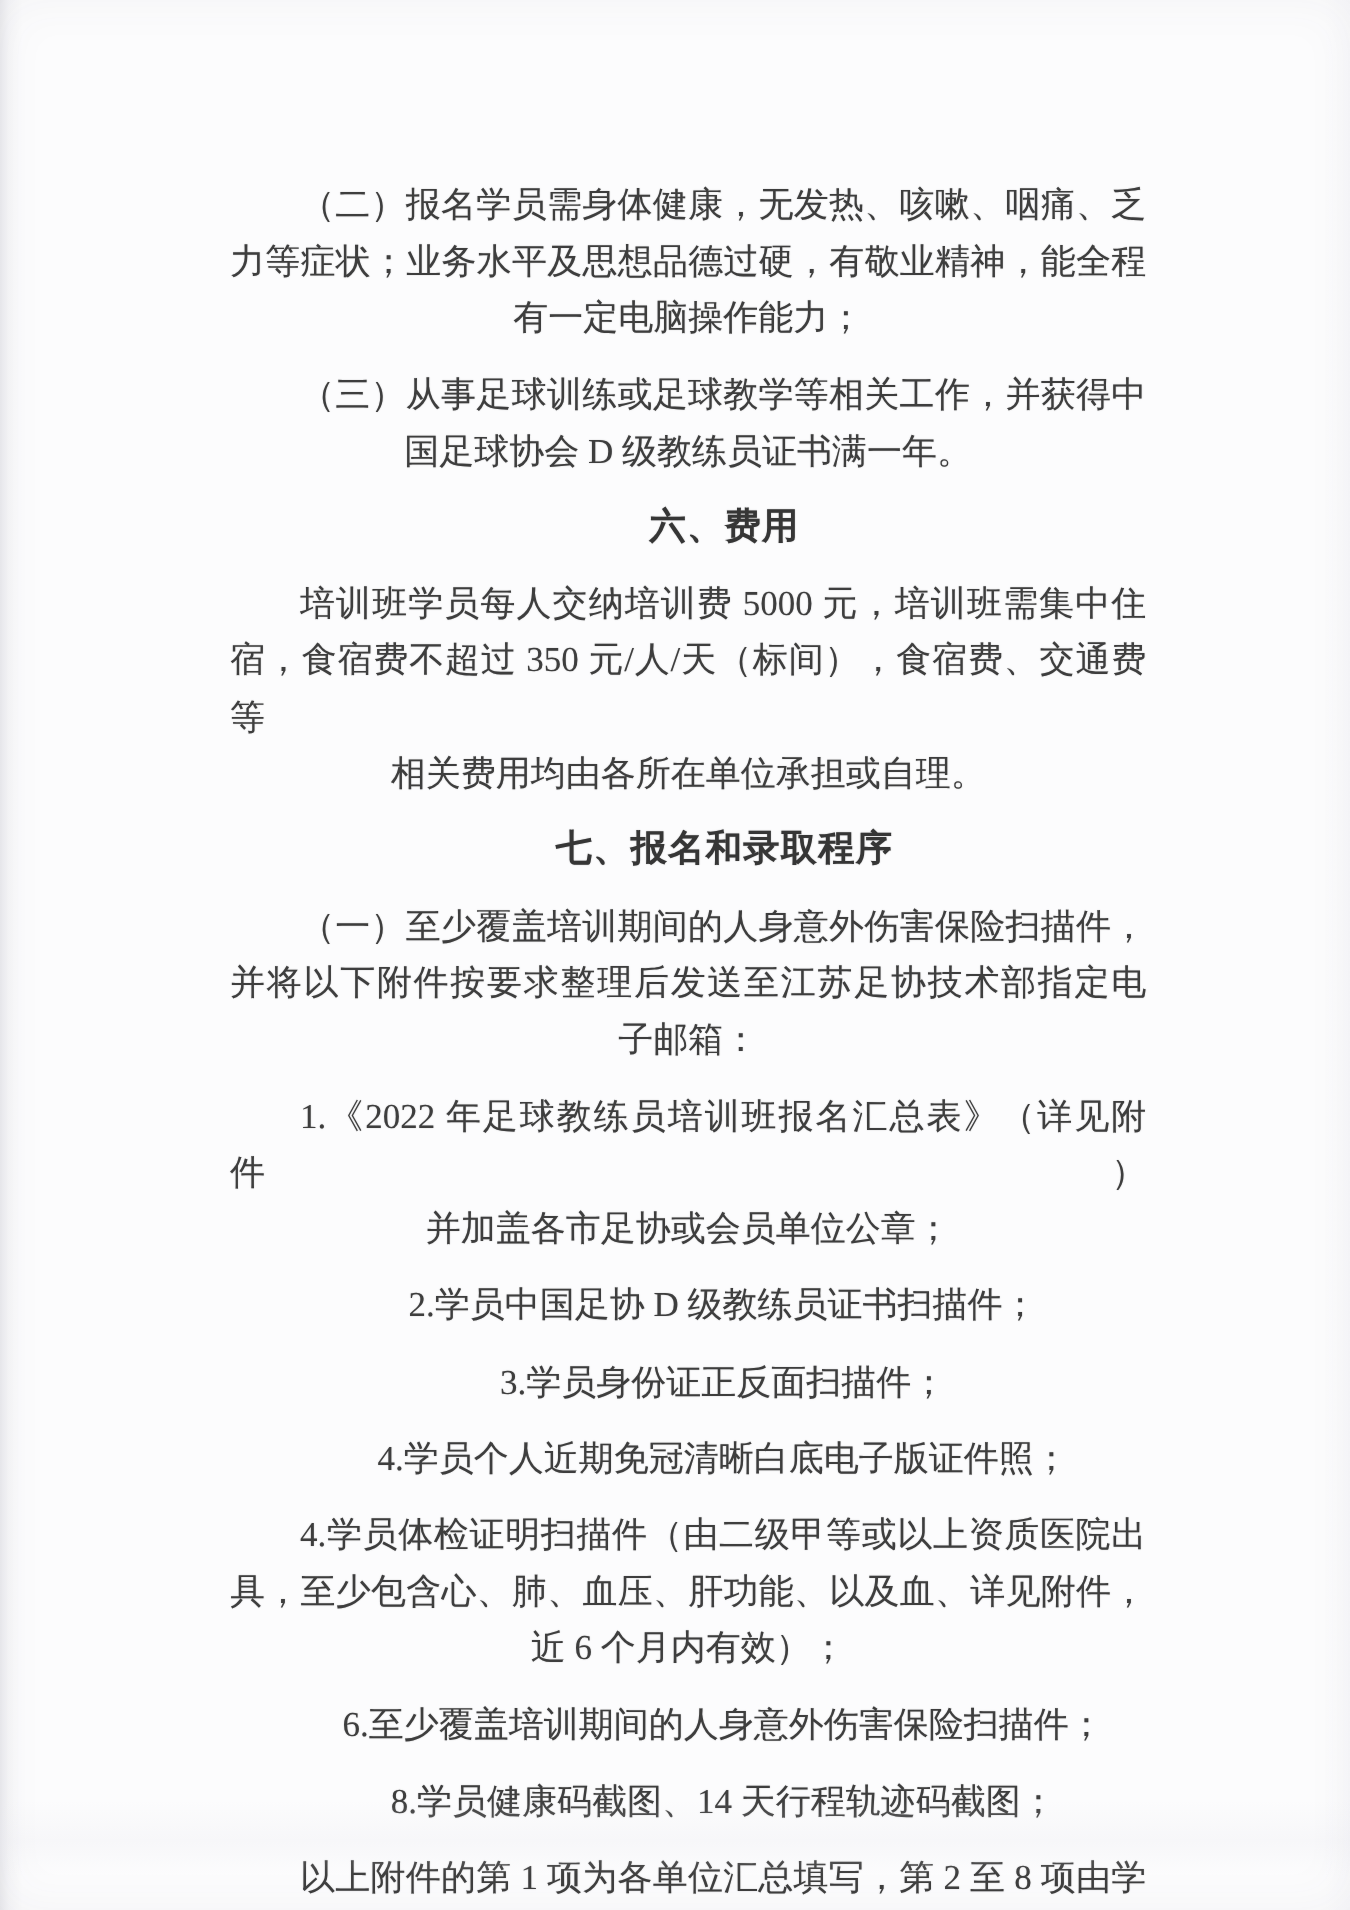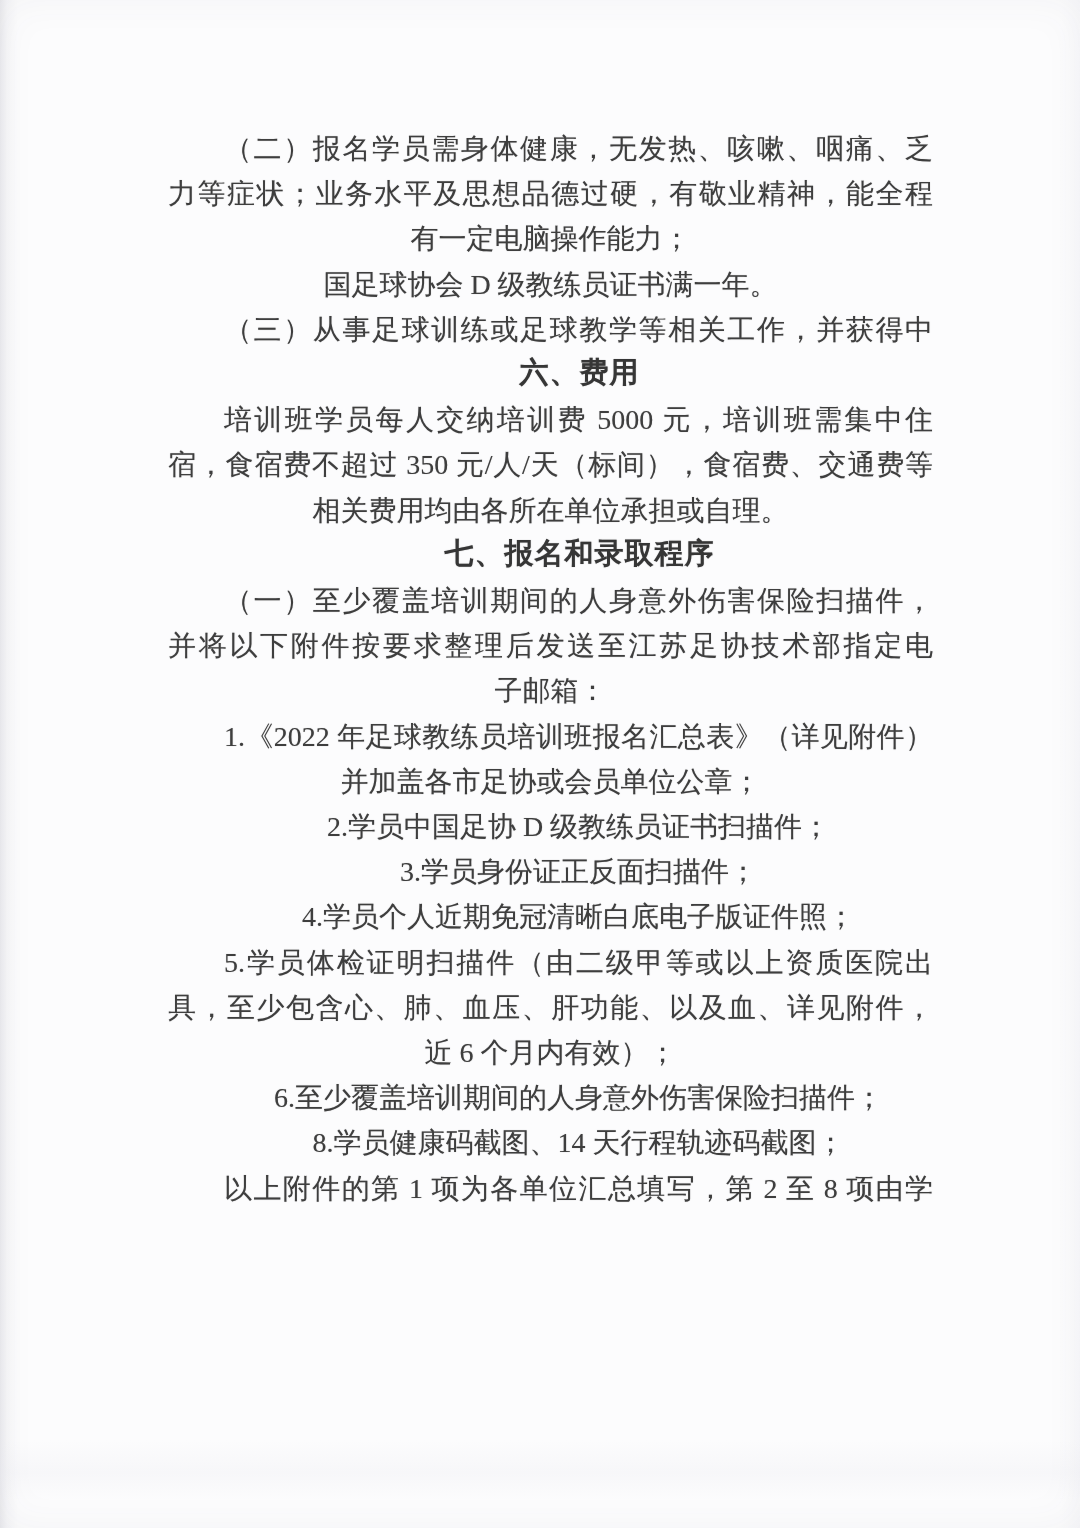--- a/index.html
+++ b/index.html
@@ -38,21 +38,21 @@
   .doc {
     position: absolute;
     left: 168px;
     top: 126px;
     width: 765px;
     font-size: 28px;
     line-height: 45.2px;
     color: #3e3e3e;
     text-shadow: 0 0 1px rgba(62,62,62,0.40);
   }
-  .block { margin: 0; }
+  .block { margin: 16px; }
   .line {
     text-align: center;
     min-height: 45.2px;
   }
   .line.fill {
     text-align: justify;
     text-align-last: justify;
   }
   .line.indent {
     text-indent: 2em;
@@ -76,22 +76,22 @@
 <body>
 
 <div class="page">
   <div class="doc">
       <div class="block paragraph">
         <div class="line fill indent"><span>（二）报名学员需身体健康，无发热、咳嗽、咽痛、乏</span></div>
         <div class="line fill"><span>力等症状；业务水平及思想品德过硬，有敬业精神，能全程</span></div>
         <div class="line"><span>有一定电脑操作能力；</span></div>
       </div>
       <div class="block paragraph">
+        <div class="line fill indent"><span>（三）从事足球训练或足球教学等相关工作，并获得中</span></div>
         <div class="line"><span>国足球协会 D 级教练员证书满一年。</span></div>
-        <div class="line fill indent"><span>（三）从事足球训练或足球教学等相关工作，并获得中</span></div>
       </div>
       <div class="block heading">
         <div class="line indent"><span>六、费用</span></div>
       </div>
       <div class="block paragraph">
         <div class="line fill indent"><span>培训班学员每人交纳培训费 5000 元，培训班需集中住</span></div>
         <div class="line fill"><span>宿，食宿费不超过 350 元/人/天（标间），食宿费、交通费等</span></div>
         <div class="line"><span>相关费用均由各所在单位承担或自理。</span></div>
       </div>
       <div class="block heading">
@@ -109,21 +109,21 @@
       <div class="block paragraph">
         <div class="line indent"><span>2.学员中国足协 D 级教练员证书扫描件；</span></div>
       </div>
       <div class="block paragraph">
         <div class="line indent"><span>3.学员身份证正反面扫描件；</span></div>
       </div>
       <div class="block paragraph">
         <div class="line indent"><span>4.学员个人近期免冠清晰白底电子版证件照；</span></div>
       </div>
       <div class="block paragraph">
-        <div class="line fill indent"><span>5.学员体检证明扫描件（由二级甲等或以上资质医院出</span></div>
+        <div class="line fill indent"><span>4.学员体检证明扫描件（由二级甲等或以上资质医院出</span></div>
         <div class="line fill"><span>具，至少包含心、肺、血压、肝功能、以及血、详见附件，</span></div>
         <div class="line"><span>近 6 个月内有效）；</span></div>
       </div>
       <div class="block paragraph">
         <div class="line indent"><span>6.至少覆盖培训期间的人身意外伤害保险扫描件；</span></div>
       </div>
       <div class="block paragraph">
         <div class="line indent"><span>8.学员健康码截图、14 天行程轨迹码截图；</span></div>
       </div>
       <div class="block paragraph">

